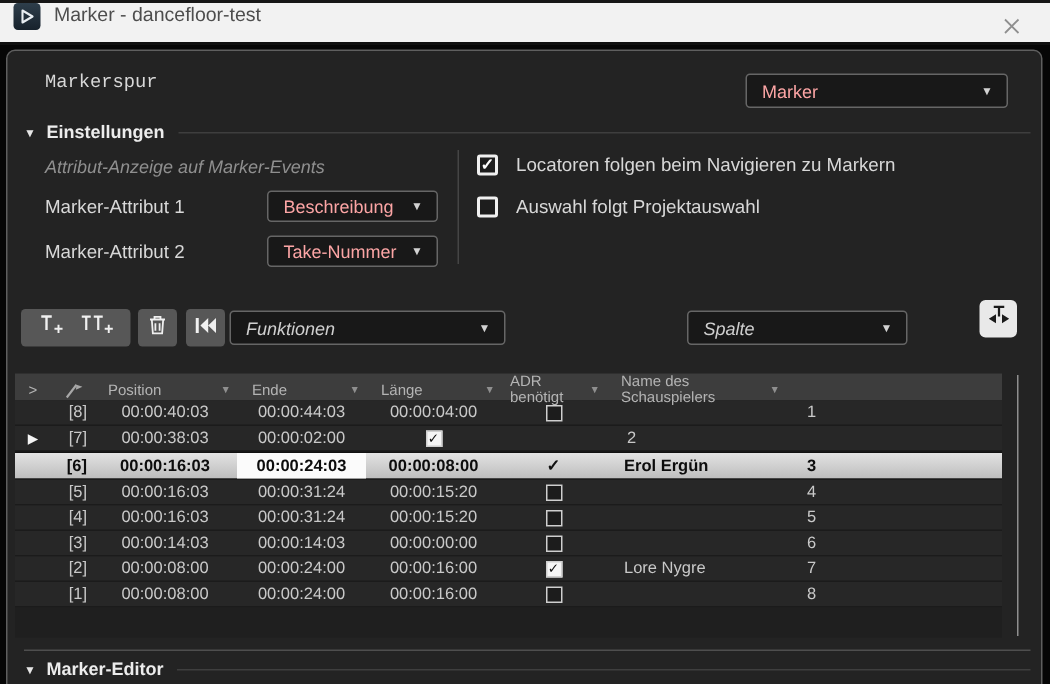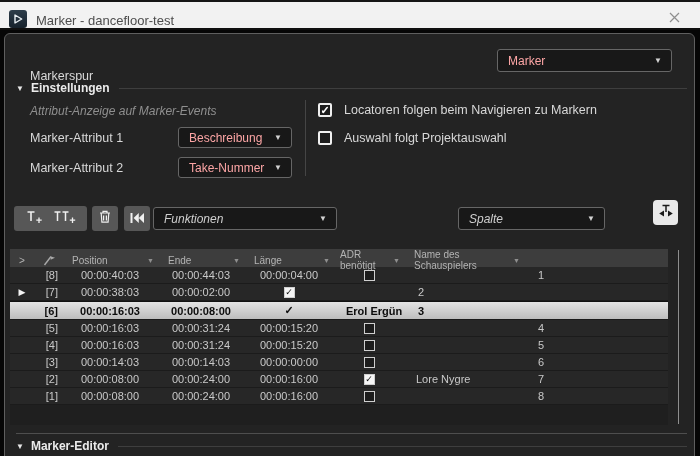--- a/index.html
+++ b/index.html
@@ -8,21 +8,21 @@
     font-family: "Liberation Sans", sans-serif;
     background:#060606;
     position:relative;
     overflow:hidden;
     color:#d6d6d6;
   }
   
   .titlebar{
     position:absolute; left:0; top:0; width:700px; height:30px;
     background:#f2f2f2; border-top:2px solid #161616; border-bottom:2px solid #101010;
-    display:flex; align-items:flex-end;
+    display:flex; align-items:flex-start;
   }
   .app-icon{
     width:18px; height:18px; margin-left:9px; border-radius:3px;
     background:linear-gradient(#2e3e4b,#17222c);
     display:flex; align-items:center; justify-content:center;
   }
   .win-title{ margin-left:9px; font-size:13px; color:#4d4d4d; }
   .close-btn{
     position:absolute; right:18px; top:7px; width:16px; height:16px;
     display:flex; align-items:center; justify-content:center; cursor:pointer;
@@ -114,21 +114,21 @@
   <span class="win-title">Marker - dancefloor-test</span>
   <span class="close-btn">
     <svg width="11" height="11" viewBox="0 0 11 11">
         <path d="M1 1 L10 10 M10 1 L1 10" stroke="#8f8f8f" stroke-width="1.2"></path>
       </svg>
   </span>
 </div>
 
 <div class="panel">
 
-  <span class="label" style="left:25px; top:35px;">Markerspur</span>
+  <span class="label" style="left:25px; top:14px;font-family:Liberation Mono, monospace;">Markerspur</span>
   <div class="dropdown" style="left:492px; top:15px; width:175px;">
     <span class="dd-val">Marker</span>
     <span class="dd-arrow">▼</span>
   </div>
 
   <div class="sec-hdr" style="left:11px; top:48px; width:671px;">
     <span class="sec-tri">▼</span>
     <span class="sec-label">Einstellungen</span>
     <span class="sec-line"></span>
   </div>
@@ -259,20 +259,21 @@
             <span class="cb checked">✓</span>
           </span>
     <span class="td c-name"></span>
     <span class="td c-zeile">2</span>
     <span class="td"></span>
   </div>
         <div class="tr selected">
     <span class="td c-cursor"></span>
     <span class="td c-id">[6]</span>
     <span class="td c-pos">00:00:16:03</span>
+    <span class="td c-ende">00:00:24:03</span>
     <span class="td c-len">00:00:08:00</span>
     <span class="td c-adr">
             <span class="plain-check">✓</span>
           </span>
     <span class="td c-name">Erol Ergün</span>
     <span class="td c-zeile">3</span>
     <span class="td"></span>
   </div>
         <div class="tr">
     <span class="td c-cursor"></span>

